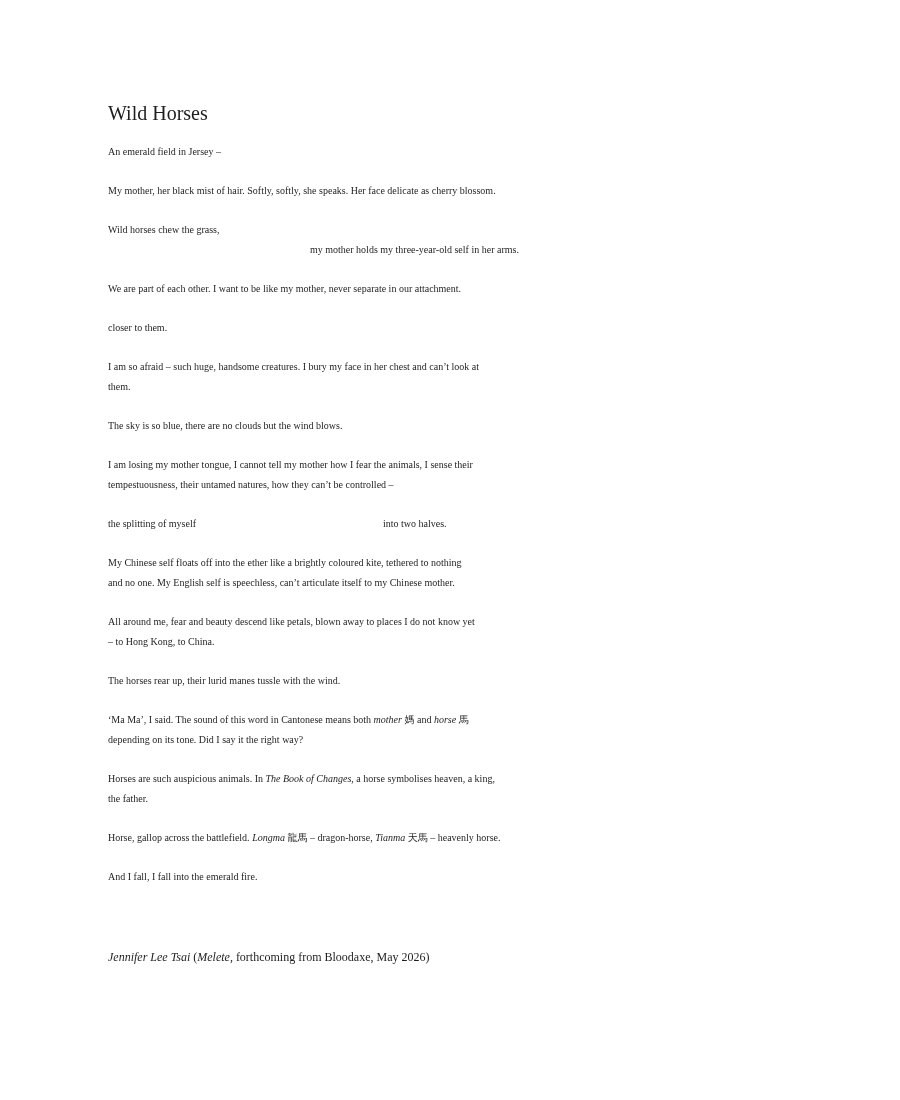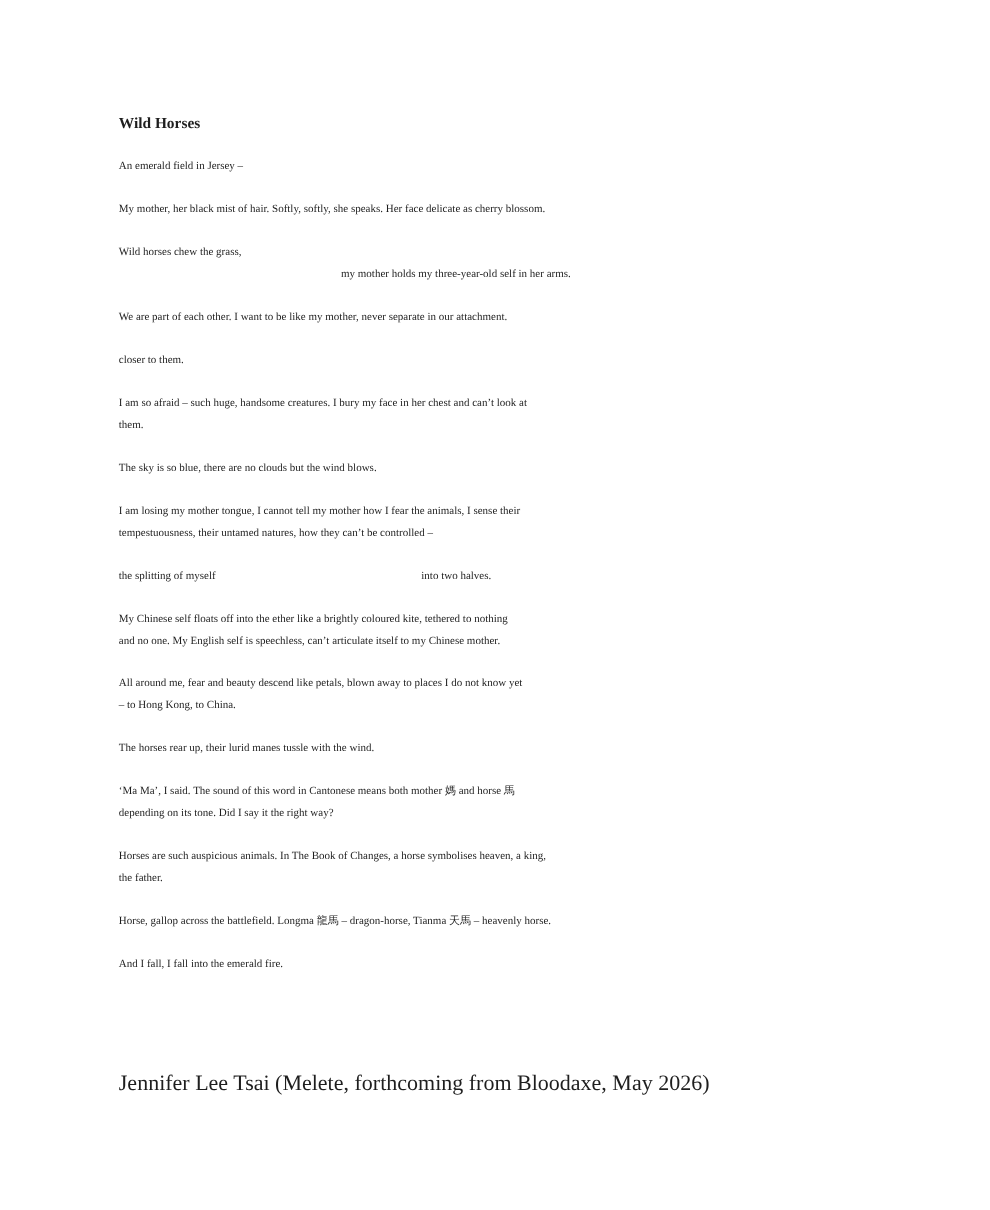--- a/index.html
+++ b/index.html
@@ -6,33 +6,33 @@
   body {
     width: 900px; height: 1100px;
     background: #ffffff;
     font-family: "Liberation Serif", "DejaVu Serif", serif;
     color: #1e1e1e;
     -webkit-font-smoothing: antialiased;
   }
   .page { position: relative; width: 900px; height: 1100px; overflow: hidden; background: #ffffff; }
   .content { position: absolute; left: 108px; top: 103px; width: 720px; }
   .title {
-    font-size: 14px; font-weight: bold; line-height: 20px;
+    font-size: 20px; font-weight: normal; line-height: 20px;
     margin: 0 0 19px 0;
   }
   .para { margin: 0 0 19px 0; }
   .line {
     font-size: 10px; line-height: 20px;
     position: relative; white-space: pre;
   }
-  .em { }
+  .em { font-style: italic; }
   .abs { position: absolute; top: 0; }
   .attribution {
-    font-size: 20px; line-height: 20px;
-    margin-top: 88px; white-space: pre;
+    font-size: 12px; line-height: 20px;
+    margin-top: 60px; white-space: pre;
   }
 </style>
 </head>
 <body style="background: rgb(255, 255, 255); color: rgb(30, 30, 30);">
 
 <div class="page">
   <div class="content">
     <h1 class="title">Wild Horses</h1>
     <div id="poem-body">
         <div class="para">

